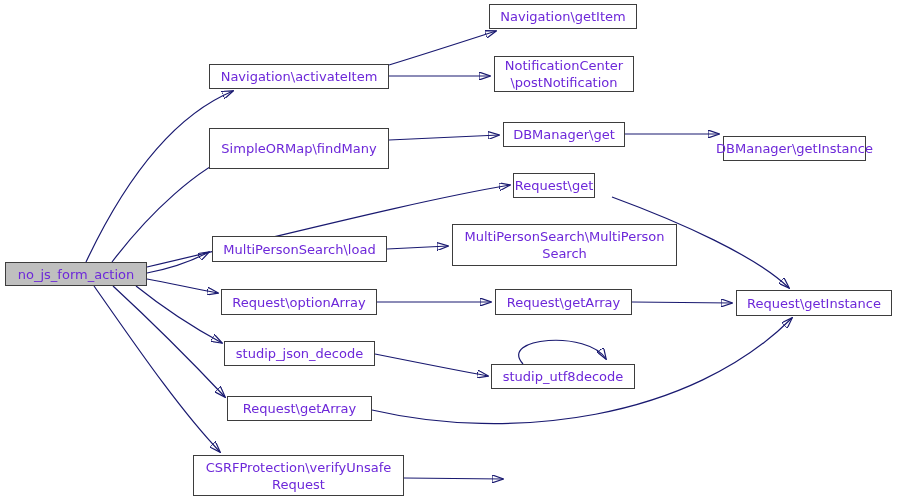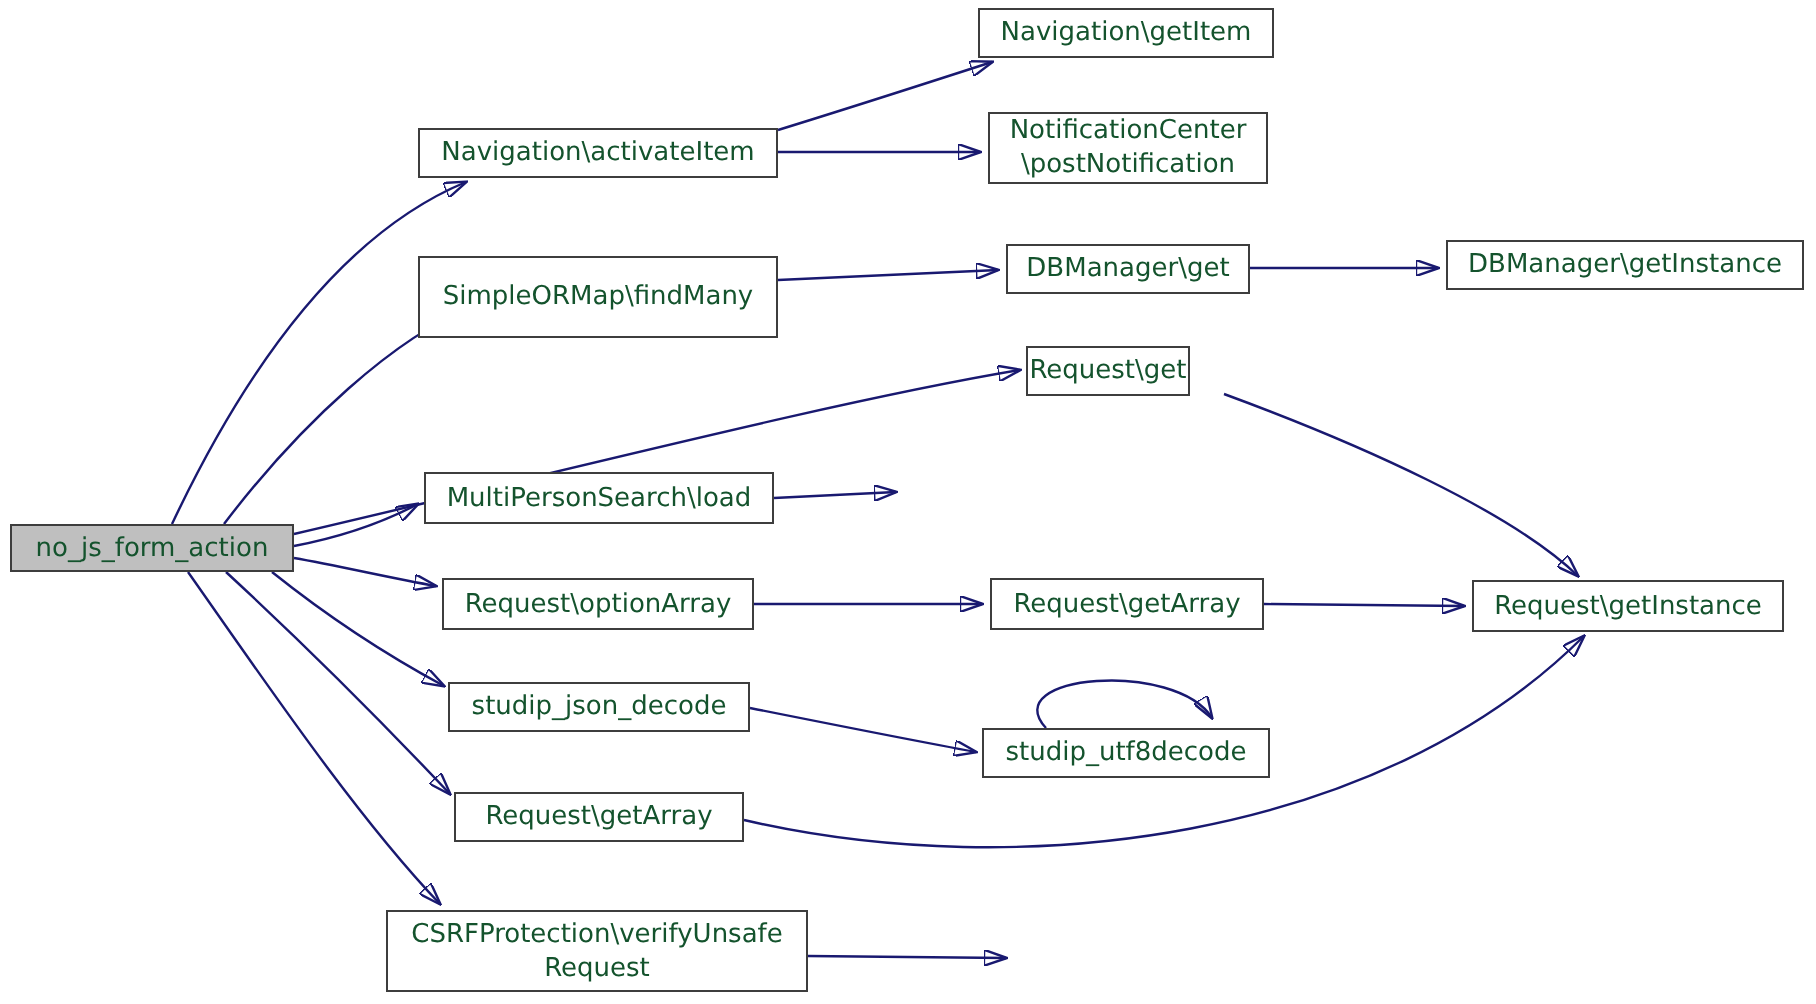--- a/index.html
+++ b/index.html
@@ -30,21 +30,21 @@
   .node {
     position: absolute;
     box-sizing: border-box;
     display: flex;
     align-items: center;
     justify-content: center;
     text-align: center;
     white-space: pre-line;
     background: #ffffff;
     border: 1.4px solid #3d3d3d;
-    color: #14532d;
+    color: #6d28d9;
     font-size: 13px;
     line-height: 17px;
     cursor: pointer;
   }
   .node.highlight {
     background: #bfbfbf;
     cursor: default;
   }
 </style>
 </head>
@@ -86,26 +86,28 @@
 
   <div class="node" style="left:489px; top:4px;   width:148px; height:25px">Navigation\getItem</div>
 
   <div class="node" style="left:494px; top:56px;  width:140px; height:36px">NotificationCenter
 \postNotification</div>
 
   <div class="node" style="left:209px; top:128px; width:180px; height:41px">SimpleORMap\findMany</div>
 
   <div class="node" style="left:503px; top:122px; width:122px; height:25px">DBManager\get</div>
 
-  <div class="node" style="left:723px; top:120px; width:179px; height:25px">DBManager\getInstance</div>
+  <div class="node" style="left:723px; top:136px; width:143px; height:25px">DBManager\getInstance</div>
 
   <div class="node" style="left:513px; top:173px; width:82px; height:25px">Request\get</div>
 
   <div class="node" style="left:212px; top:236px; width:175px; height:26px">MultiPersonSearch\load</div>
 
+  <div class="node" style="left:452px; top:224px; width:225px; height:42px">MultiPersonSearch\MultiPerson
+Search</div>
 
   <div class="node" style="left:221px; top:289px; width:156px; height:26px">Request\optionArray</div>
 
   <div class="node" style="left:495px; top:289px; width:137px; height:26px">Request\getArray</div>
 
   <div class="node" style="left:736px; top:290px; width:156px; height:26px">Request\getInstance</div>
 
   <div class="node" style="left:224px; top:341px; width:151px; height:25px">studip_json_decode</div>
 
   <div class="node" style="left:491px; top:364px; width:144px; height:25px">studip_utf8decode</div>

